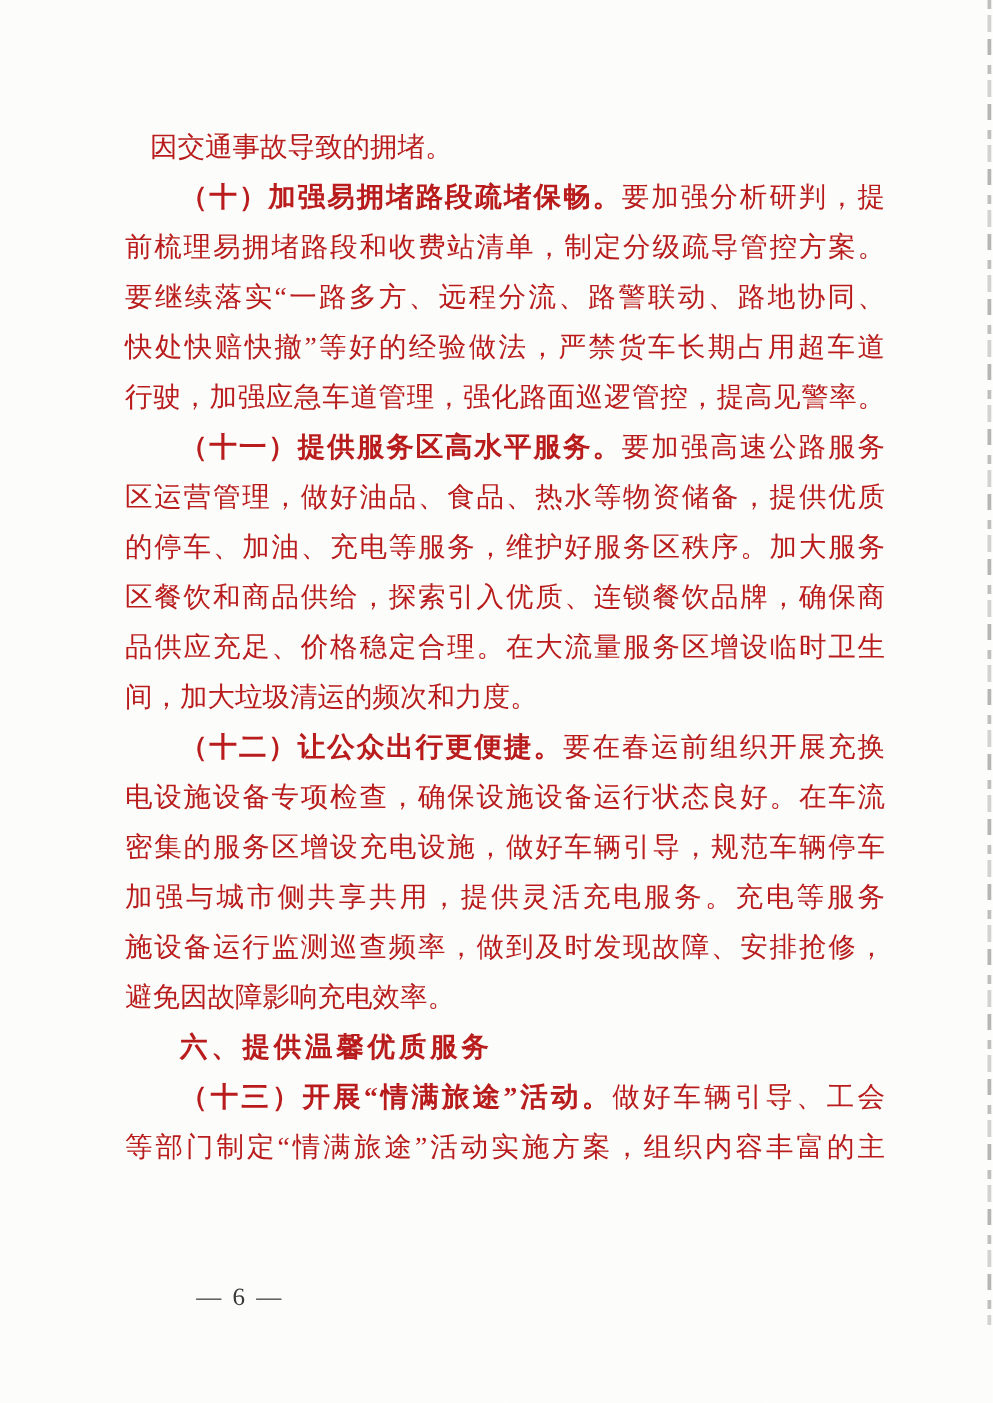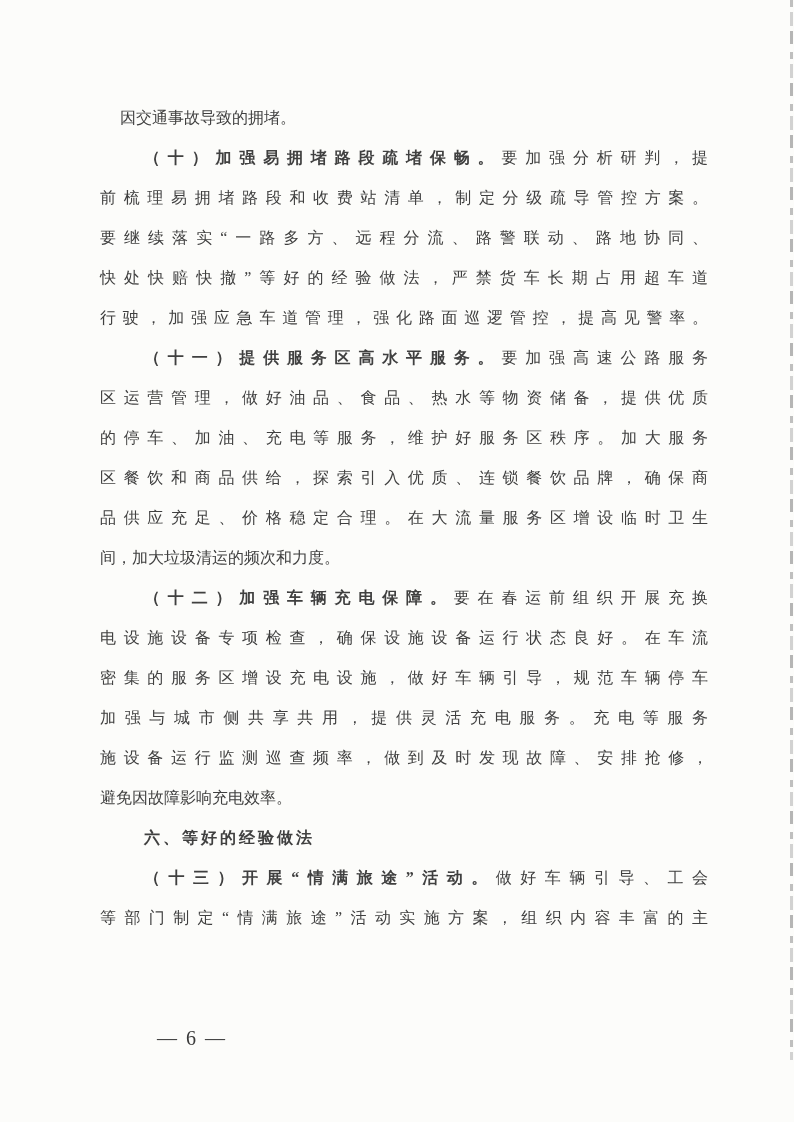--- a/index.html
+++ b/index.html
@@ -12,22 +12,22 @@
   .page{
     position:relative;
     width:794px;height:1122px;
     background:#fcfcfa;
   }
   
   .textblock{
     position:absolute;
     left:100px;top:98px;
     width:608px;
-    color:#404040;
-    font-size:16px;
+    color:#b91c1c;
+    font-size:22px;
     line-height:40px;
   }
   .line{
     text-align:justify;
     text-justify:inter-character;
     min-height:40px;
   }
   .line.j{
     text-align-last:justify;
   }
@@ -80,28 +80,28 @@
     <div class="line j"><span>快处快赔快撤”等好的经验做法，严禁货车长期占用超车道</span></div>
     <div class="line j"><span>行驶，加强应急车道管理，强化路面巡逻管控，提高见警率。</span></div>
 
     <div class="line j indent"><span class="lead">（十一）提供服务区高水平服务。</span><span>要加强高速公路服务</span></div>
     <div class="line j"><span>区运营管理，做好油品、食品、热水等物资储备，提供优质</span></div>
     <div class="line j"><span>的停车、加油、充电等服务，维护好服务区秩序。加大服务</span></div>
     <div class="line j"><span>区餐饮和商品供给，探索引入优质、连锁餐饮品牌，确保商</span></div>
     <div class="line j"><span>品供应充足、价格稳定合理。在大流量服务区增设临时卫生</span></div>
     <div class="line"><span>间，加大垃圾清运的频次和力度。</span></div>
 
-    <div class="line j indent"><span class="lead">（十二）加强车辆充电保障。</span><span>要在春运前组织开展充换</span></div>
+    <div class="line j indent"><span class="lead">（十二）让公众出行更便捷。</span><span>要在春运前组织开展充换</span></div>
     <div class="line j"><span>电设施设备专项检查，确保设施设备运行状态良好。在车流</span></div>
     <div class="line j"><span>密集的服务区增设充电设施，做好车辆引导，规范车辆停车</span></div>
     <div class="line j"><span>加强与城市侧共享共用，提供灵活充电服务。充电等服务</span></div>
     <div class="line j"><span>施设备运行监测巡查频率，做到及时发现故障、安排抢修，</span></div>
     <div class="line"><span>避免因故障影响充电效率。</span></div>
 
-    <div class="line indent"><span class="hei">六、等好的经验做法</span></div>
+    <div class="line indent"><span class="hei">六、提供温馨优质服务</span></div>
 
     <div class="line j indent"><span class="lead">（十三）开展“情满旅途”活动。</span><span>做好车辆引导、工会</span></div>
     <div class="line j"><span>等部门制定“情满旅途”活动实施方案，组织内容丰富的主</span></div>
 
   </div>
 
   <div class="footer">— 6 —</div>
 
   <div class="scan-edge"></div>
 

